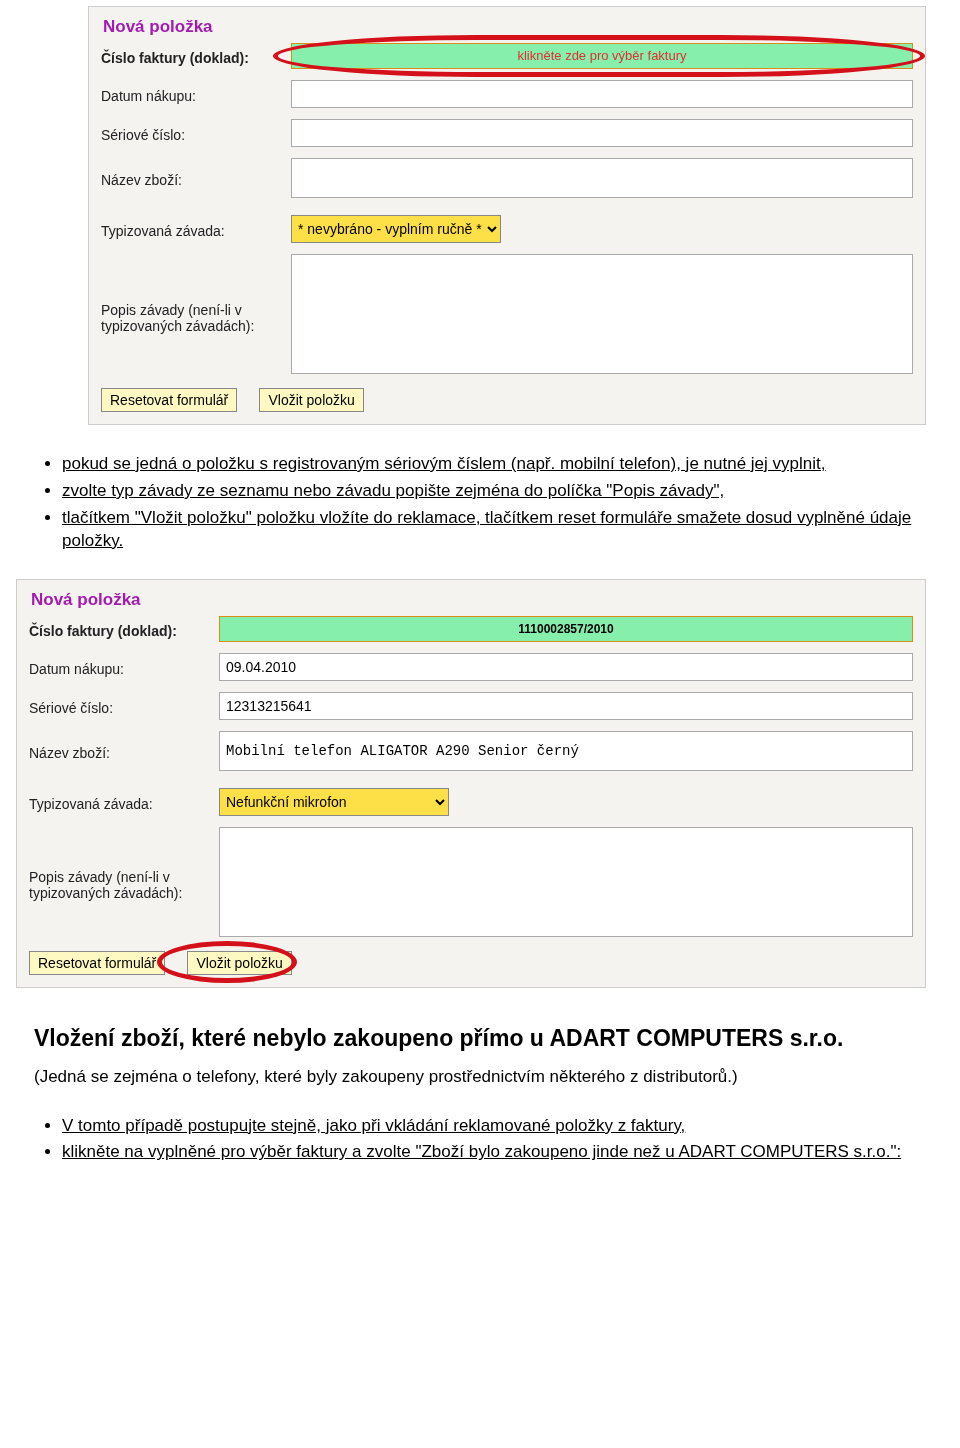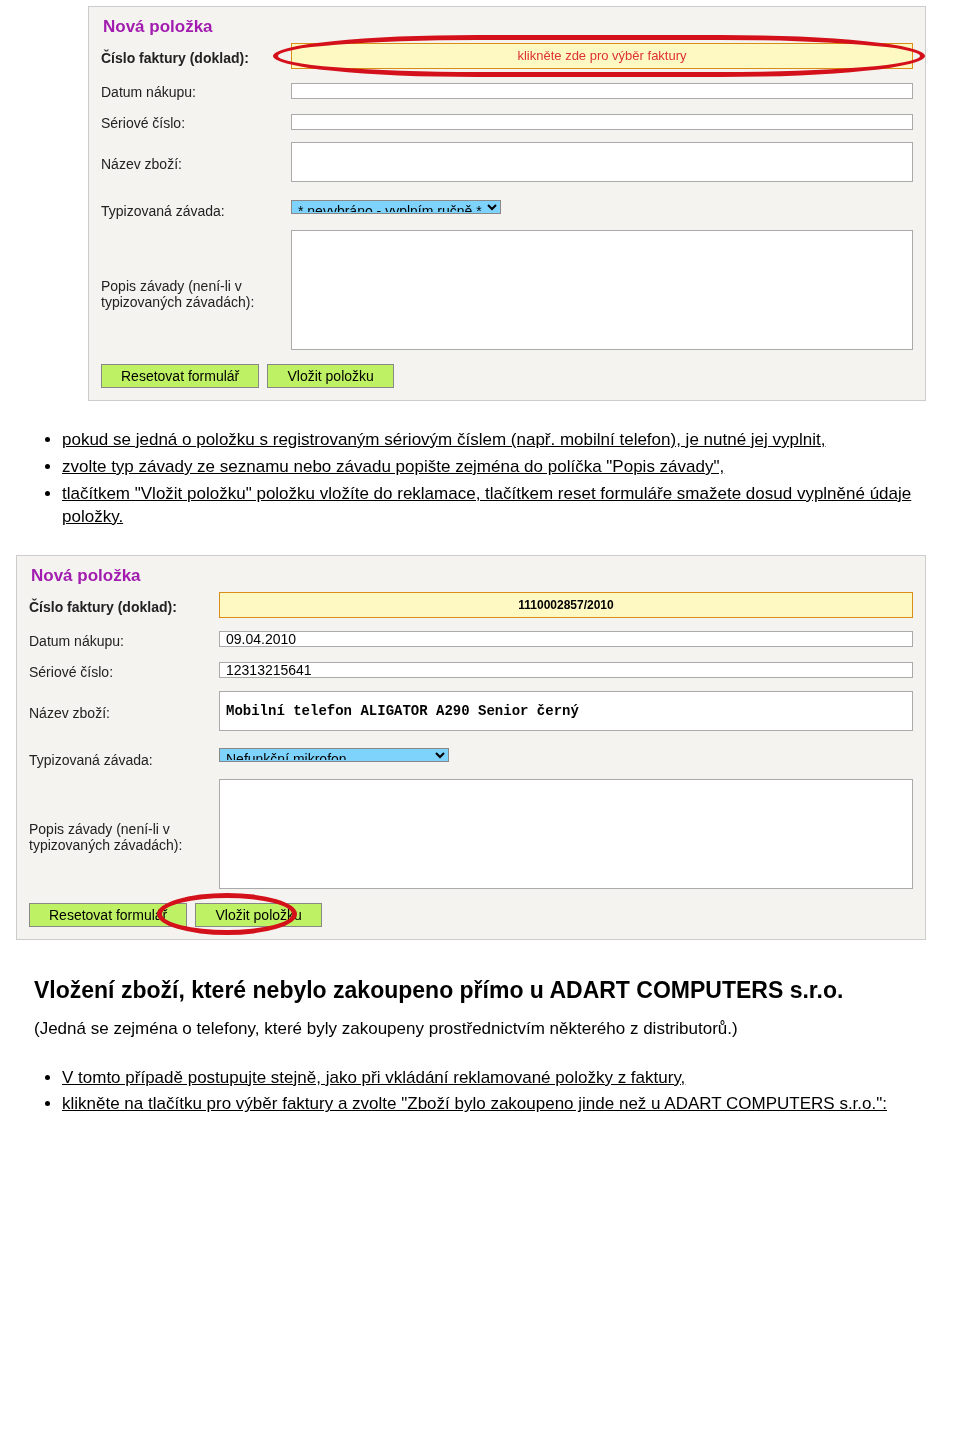--- a/index.html
+++ b/index.html
@@ -31,21 +31,21 @@
   }
   .label-col {
     width: 190px;
     padding-top: 4px;
     font-size: 14px;
     color: #222;
   }
   .bold-label { font-weight: bold; }
   .input-col { flex: 1; position: relative; }
   .invoice-selector {
-    background: #fef9c3;
+    background: #86efac;
     border: 1px solid #d98e18;
     height: 26px;
     line-height: 24px;
     text-align: center;
     color: #d33;
     font-size: 13px;
     cursor: pointer;
   }
   .invoice-selector.filled {
     color: #000;
@@ -57,52 +57,52 @@
     border: 5px solid #d4101a;
     border-radius: 50% / 50%;
     pointer-events: none;
   }
   .circle-invoice {
     top: -8px; left: -18px; right: -12px; bottom: -8px;
     border-radius: 50% / 80%;
   }
   .text-input {
     width: 100%;
-    height: 16px;
+    height: 28px;
     border: 1px solid #aaa;
     background: #fff;
     font-size: 14px;
     padding: 2px 6px;
     font-family: inherit;
   }
-  .text-input.mono { font-family: "Courier New", monospace; font-weight: bold; }
+  .text-input.mono { font-family: "Courier New", monospace; }
   .select-input {
     border: 1px solid #888;
-    background: #7dd3fc;
+    background: #fde047;
     font-size: 14px;
     padding: 1px 2px;
-    height: 14px;
+    height: 28px;
   }
   .textarea-input {
     width: 100%;
     height: 120px;
     border: 1px solid #aaa;
     background: #fff;
     resize: none;
     font-family: inherit;
   }
   .btn-row { margin-top: 10px; position: relative; }
   .btn {
     display: inline-block;
     border: 1px solid #888;
-    background: #bef264;
-    padding: 3px 19px;
+    background: #fef9c3;
+    padding: 3px 8px;
     font-size: 14px;
     cursor: pointer;
-    margin-right: 4px;
+    margin-right: 18px;
   }
   .circle-btn {
     position: absolute;
     left: 128px; top: -10px; width: 140px; height: 42px;
     border: 5px solid #d4101a;
     border-radius: 50%;
     pointer-events: none;
   }
   .doc-text { margin: 28px 4px 0 4px; font-size: 17px; line-height: 1.35; }
   .doc-text ul { margin: 8px 0 0 28px; padding: 0; text-decoration: underline; }
@@ -220,15 +220,15 @@
       <div class="circle-btn"></div>
     </div>
   </div>
 </div>
 
 <div class="doc-heading">Vložení zboží, které nebylo zakoupeno přímo u ADART COMPUTERS s.r.o.</div>
 <div class="doc-sub">(Jedná se zejména o telefony, které byly zakoupeny prostřednictvím některého z distributorů.)</div>
 <div class="doc-text">
   <ul>
     <li>V tomto případě postupujte stejně, jako při vkládání reklamované položky z faktury,</li>
-    <li>klikněte na tlačítku pro výběr faktury a zvolte "Zboží bylo zakoupeno jinde než u ADART COMPUTERS s.r.o.":</li>
+    <li>klikněte na vyplněné pro výběr faktury a zvolte "Zboží bylo zakoupeno jinde než u ADART COMPUTERS s.r.o.":</li>
   </ul>
 </div>
 
 </body></html>

